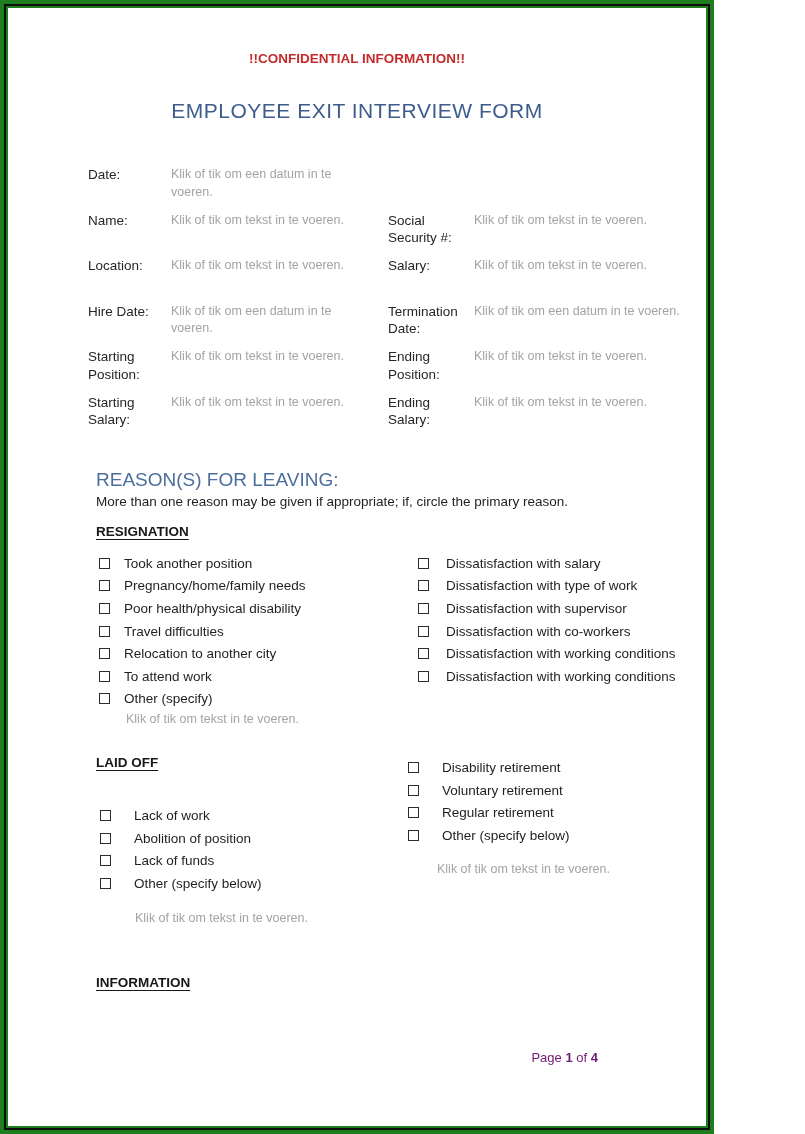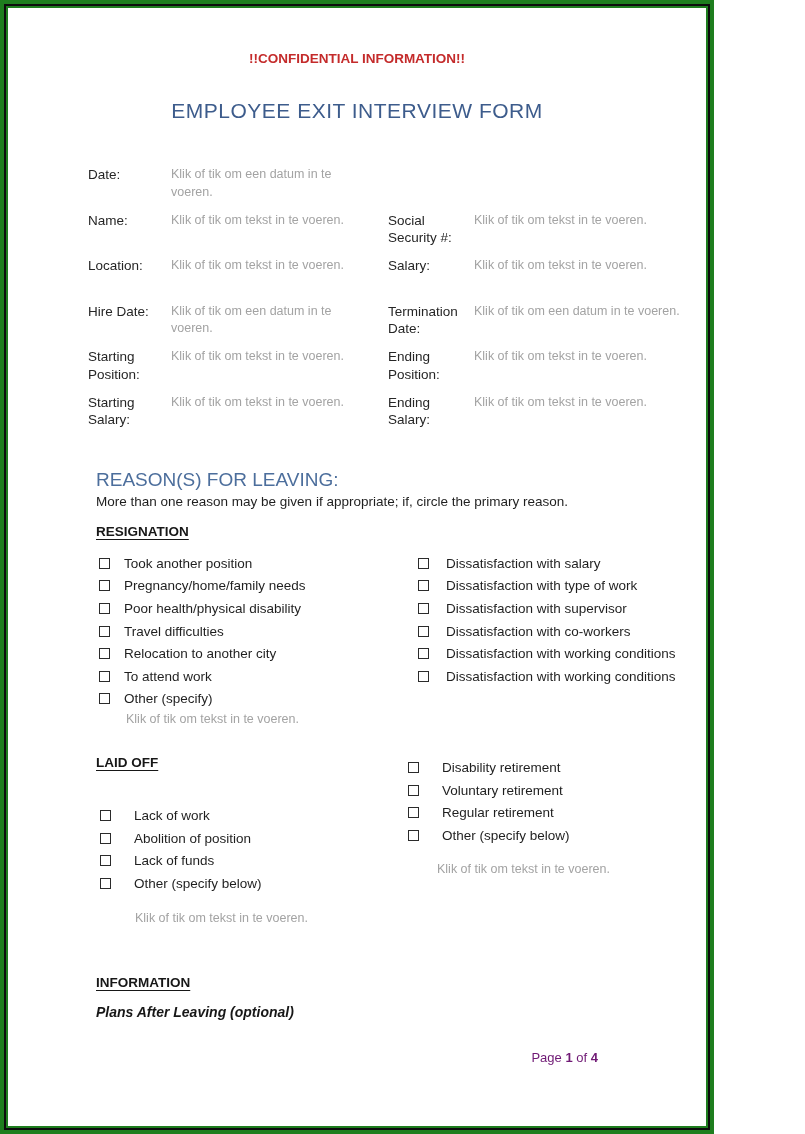--- a/index.html
+++ b/index.html
@@ -275,21 +275,20 @@
         </div>
         <div class="chk-row">
           <span class="chk"></span>
           <span class="chk-label">Other (specify below)</span>
         </div>
         <div class="placeholder-line ret-other-ph">Klik of tik om tekst in te voeren.</div>
       </div>
     </div>
 
     <div class="sub-heading retirement-heading">INFORMATION</div>
-    <div class="plans-heading">Plans After Leaving (optional)</div>
 
   </div>
 
   <div class="footer">
     <span>Page</span>
     <span class="num">1</span>
     <span>of</span>
     <span class="num">4</span>
   </div>
 

